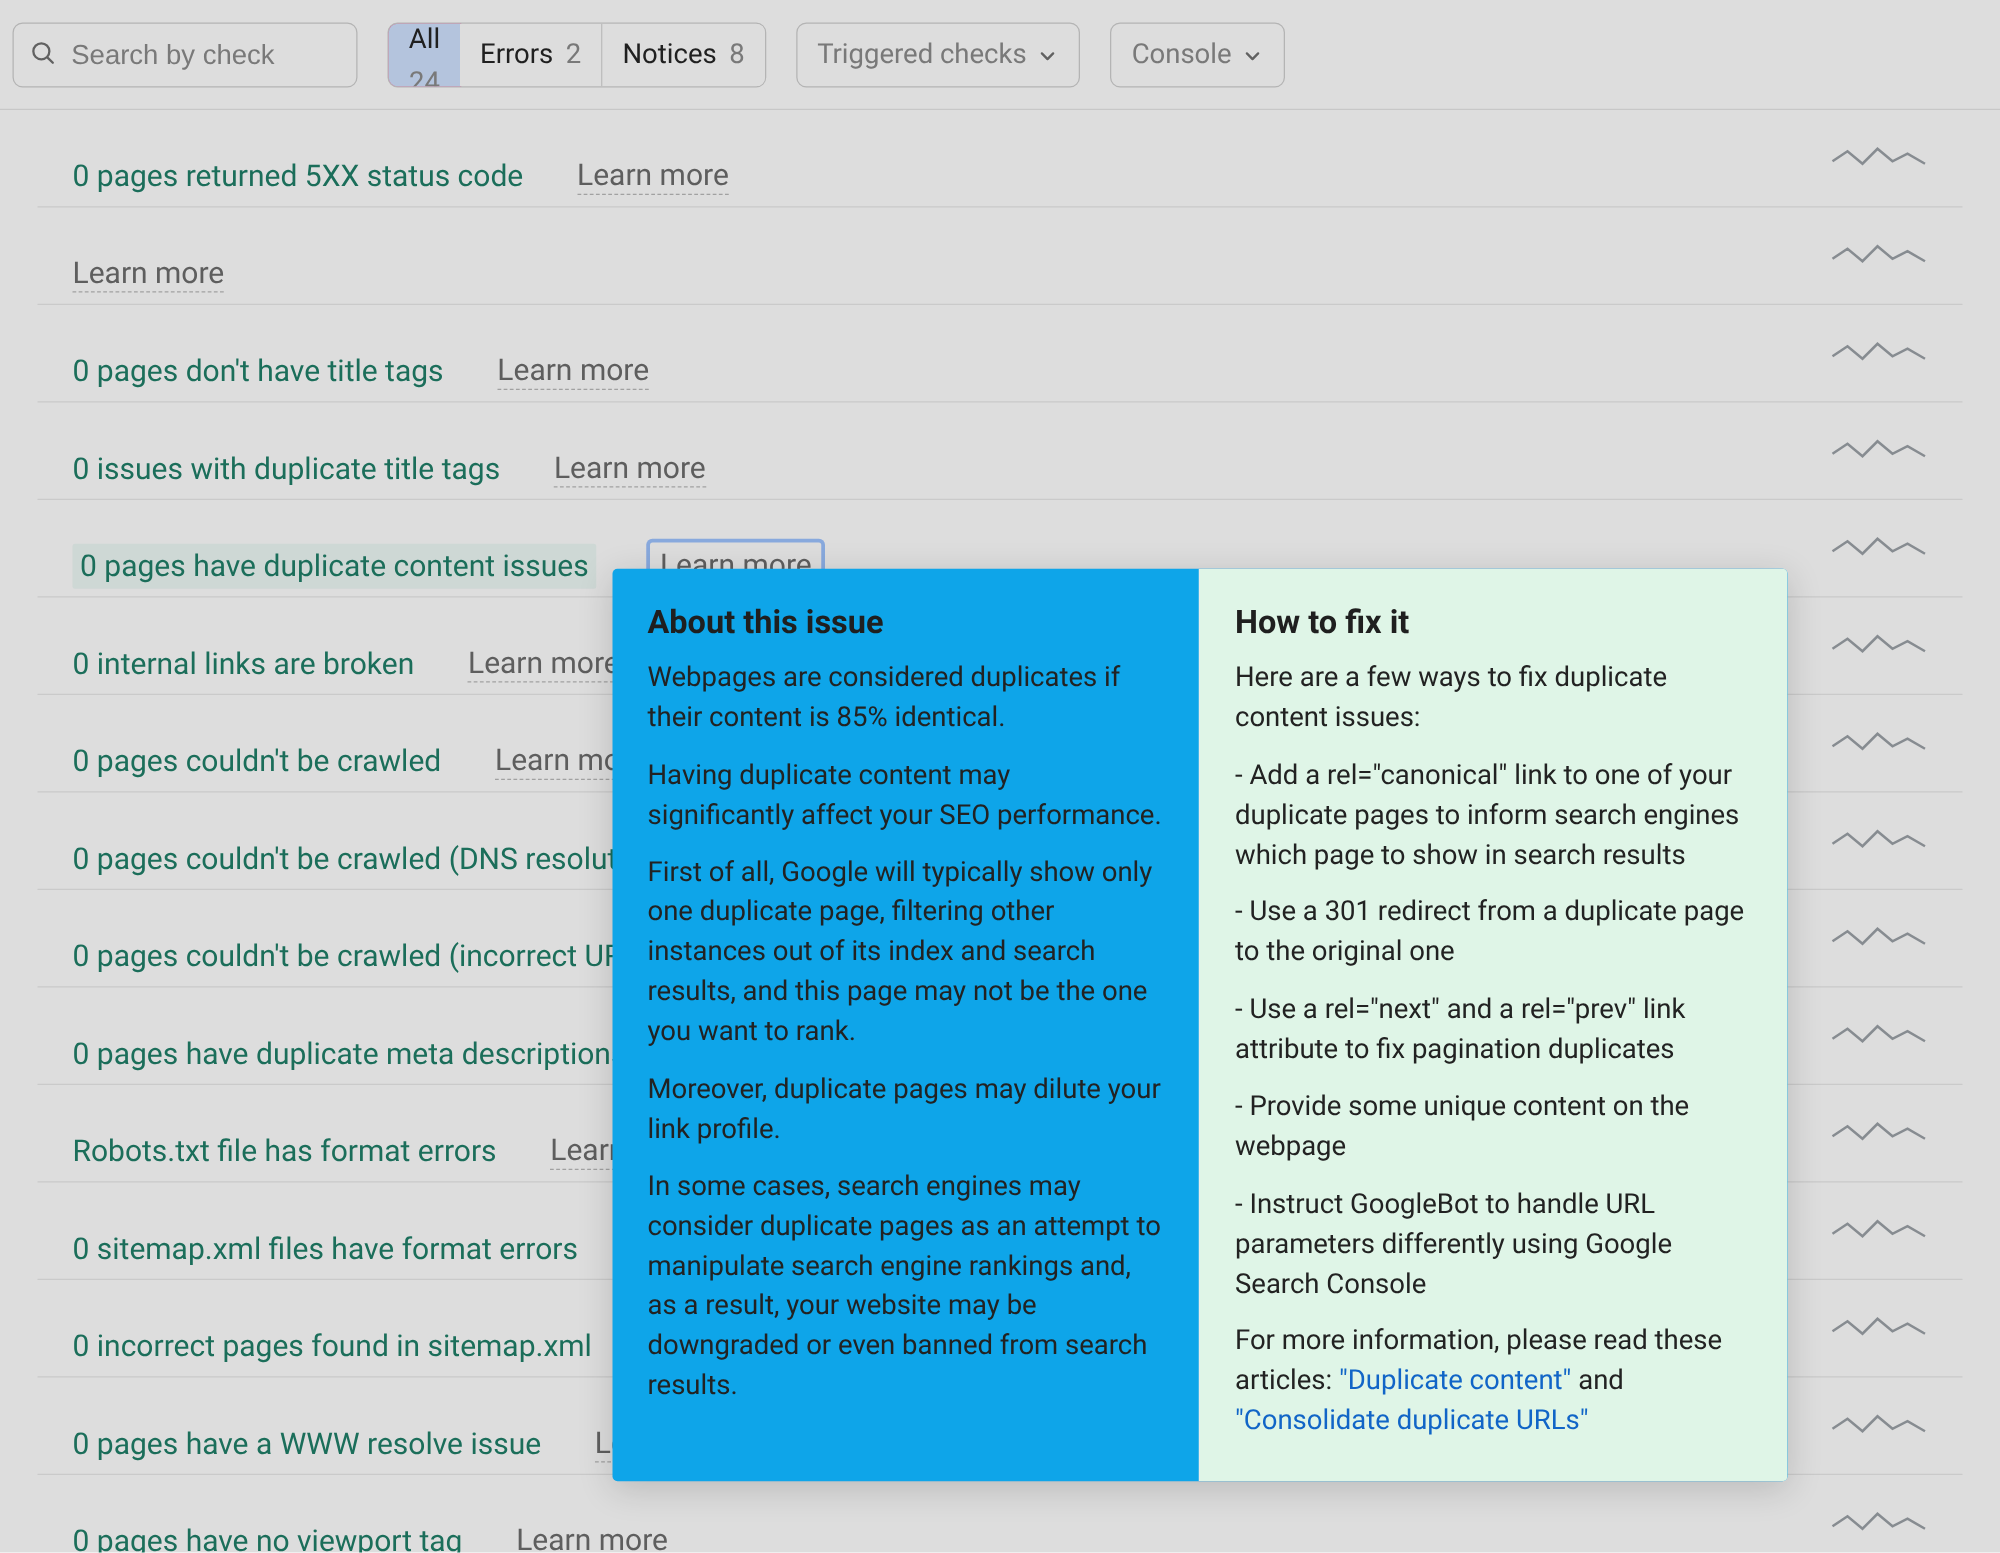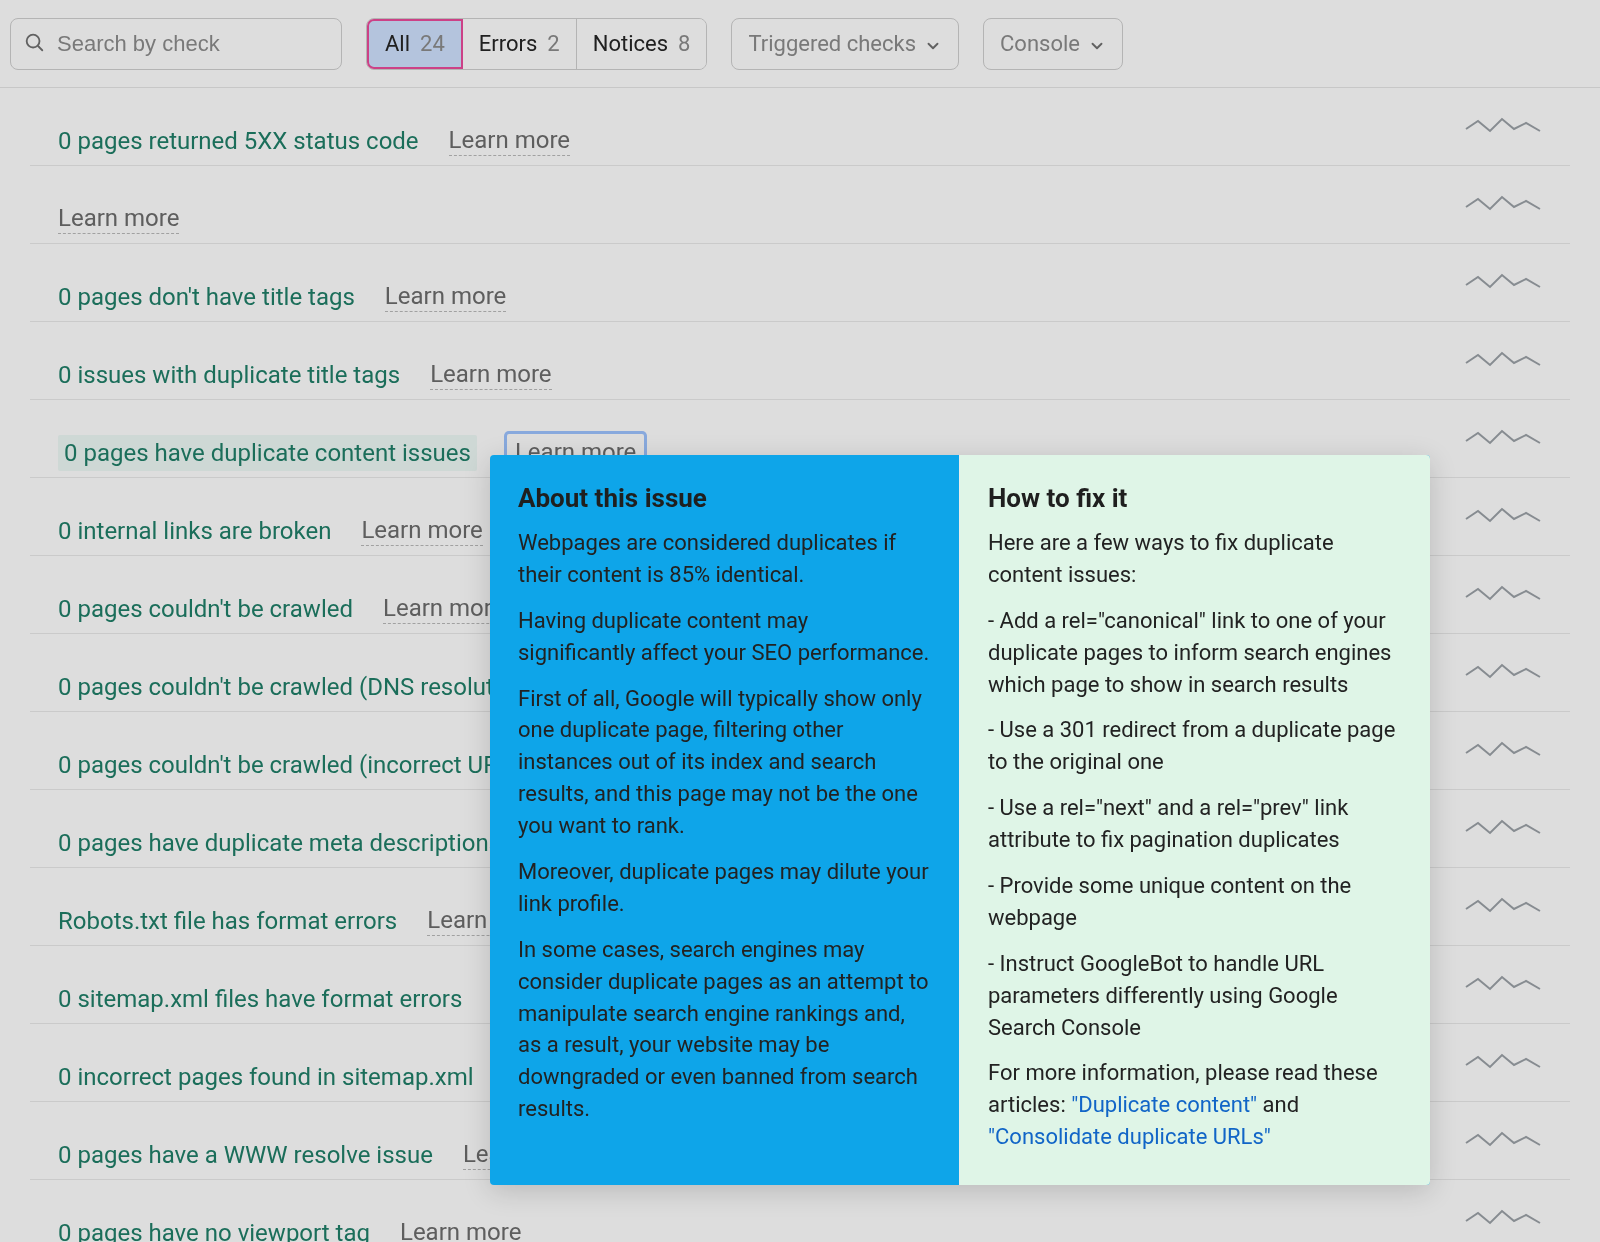--- a/index.html
+++ b/index.html
@@ -2,39 +2,39 @@
 <html><head>
 <meta charset="utf-8">
 <style>
   * { box-sizing: border-box; margin: 0; padding: 0; }
   html, body { width: 1600px; height: 1242px; font-family: -apple-system, BlinkMacSystemFont, "Segoe UI", Roboto, Helvetica, Arial, sans-serif; background:#fff; overflow:hidden; }
   .page { position:relative; width:1600px; height:1242px; }
   .scene { position:relative; width:100%; height:100%; }
 
   
   .toolbar { display:flex; align-items:center; gap:24px; padding:12px 10px; height:88px; border-bottom:1px solid #e5e5e5; }
-  .search-wrap { position:relative; width:332px; height:52px; border:1px solid #cfcfcf; border-radius:8px; display:flex; align-items:center; background:#fff; }
+  .search-wrap { position:relative; width:276px; height:52px; border:1px solid #cfcfcf; border-radius:8px; display:flex; align-items:center; background:#fff; }
   .search-icon { position:absolute; left:12px; top:50%; transform:translateY(-50%); color:#6e6e6e; }
   .search-input { border:none; outline:none; font-size:22px; margin-left:46px; width:calc(100% - 56px); color:#333; background:transparent; }
   .search-input::placeholder { color:#8a8a8a; }
 
   .seg { display:flex; border:1px solid #cfcfcf; border-radius:8px; overflow:hidden; height:52px; }
   .seg-btn { display:flex; align-items:center; padding:0 16px; gap:10px; background:#fff; cursor:pointer; border-right:1px solid #cfcfcf; font-size:22px; }
   .seg-btn:last-child { border-right:none; }
-  .seg-btn.active { background:#cfe2ff; border:3px solid #ec4899; margin:-1px; border-radius:8px 0 0 8px; }
+  .seg-btn.active { background:#cfe2ff; border:1px solid #ec4899; margin:-1px; border-radius:8px 0 0 8px;flex-direction:column; }
   .seg-label { color:#222; }
   .seg-count { color:#8a8a8a; }
 
   .dd { display:flex; align-items:center; gap:8px; height:52px; padding:0 16px; border:1px solid #cfcfcf; border-radius:8px; font-size:22px; color:#8a8a8a; cursor:pointer; background:#fff; }
   .chev { width:18px; height:18px; }
 
   
   .list { margin-left:30px; margin-right:30px; }
   .row { display:flex; align-items:center; justify-content:space-between; height:78px; border-bottom:1px solid #e9e9e9; padding:0 28px; }
-  .row-left { display:flex; align-items:center; gap:30px;margin-top:28px; }
+  .row-left { display:flex; align-items:center; gap:43px;margin-top:28px; }
   .issue-text { color:#1c7d66; font-size:24px; }
   .issue-text.highlight { background:#eef9f6; border-radius:2px; padding:4px 6px; }
   .learn-more { color:#6a6a6a; font-size:24px; border-bottom:1px dashed #b9b9b9; padding-bottom:1px; cursor:pointer; }
   .learn-more.highlight { box-shadow: 0 0 0 3px #9cc2ff; padding:4px 8px; border-bottom:1px dashed #b9b9b9; border-radius:2px; }
   .spark { color:#9aa0a6; }
 
   
   .scrim { position:absolute; inset:0; background:rgba(30,30,30,0.15); pointer-events:none; }
 
   

